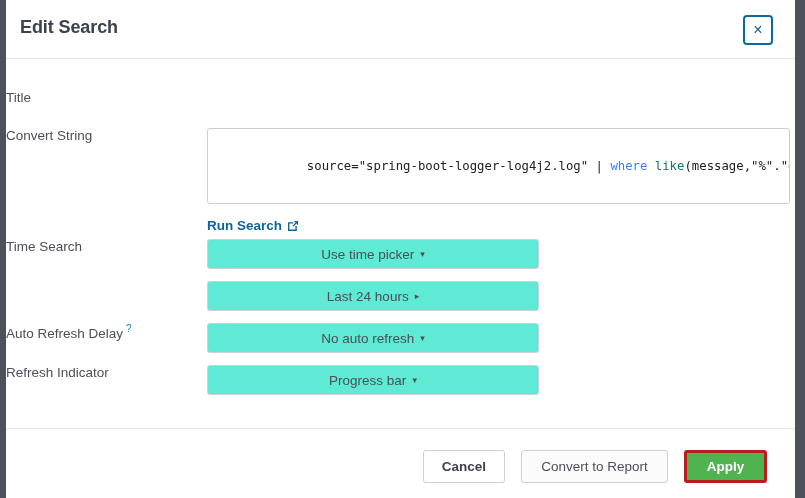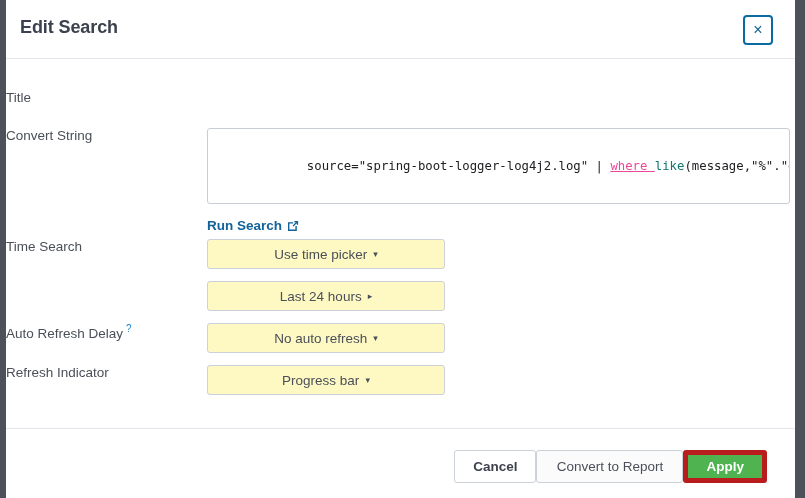--- a/index.html
+++ b/index.html
@@ -121,44 +121,44 @@
     overflow: hidden;
   }
   .code {
     font-family: "DejaVu Sans Mono", monospace;
     font-size: 12.3px;
     line-height: 19px;
     color: #202124;
     white-space: pre;
   }
   .tok-plain   { color: #202124; }
-  .tok-keyword { color: #ec4899; text-decoration: underline; }
+  .tok-keyword { color: #3b82f6; }
   .tok-func    { color: #0f766e; }
 
   .run-search {
     position: absolute;
     left: 201px;
     top: 90px;
     font-size: 13.5px;
     font-weight: bold;
     color: #11639a;
     cursor: pointer;
     display: inline-flex;
     align-items: center;
     gap: 5px;
   }
   .ext-link-icon { display: inline-block; line-height: 0; }
 
   
   .dropdown {
     position: absolute;
     left: 201px;
-    width: 238px;
+    width: 332px;
     height: 30px;
-    background: #fef9c3;
+    background: #5eead4;
     border: 1px solid #ccd1d8;
     border-radius: 3px;
     font-size: 13.5px;
     color: #4a4f58;
     display: flex;
     align-items: center;
     justify-content: center;
     gap: 6px;
     cursor: pointer;
   }
@@ -177,20 +177,21 @@
     width: 789px;
     height: 70px;
     border-top: 1px solid #e3e6ea;
     background: #ffffff;
   }
   .footer-buttons {
     position: absolute;
     right: 28px;
     top: 21px;
     display: flex;
+    gap: 16px;
   }
   .btn {
     height: 33px;
     border-radius: 3px;
     font-size: 13.5px;
     display: flex;
     align-items: center;
     justify-content: center;
     cursor: pointer;
     padding: 0 18px;
@@ -203,21 +204,21 @@
     min-width: 79px;
   }
   .btn-secondary {
     background: #fbfbfc;
     border: 1px solid #ccd1d8;
     color: #4a4f58;
     min-width: 147px;
   }
   .btn-primary {
     background: #4fb34f;
-    border: 5px solid #b91c1c;
+    border: 3px solid #b91c1c;
     color: #ffffff;
     font-weight: bold;
     min-width: 83px;
   }
 </style>
 </head>
 <body>
 
 <div id="app">
 

